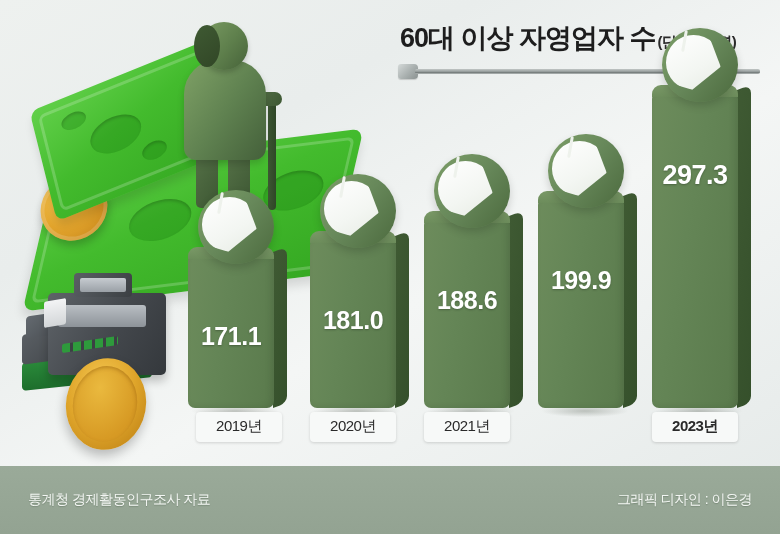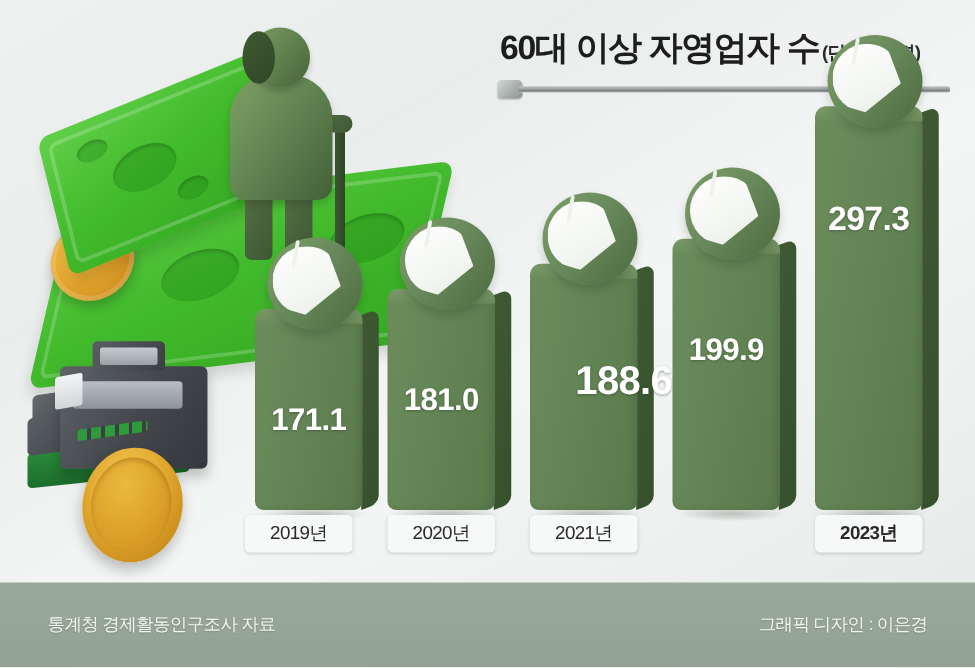--- a/index.html
+++ b/index.html
@@ -236,21 +236,21 @@
     padding:5px 11px 6px; border-radius:4px;
     box-shadow:0 1px 3px rgba(0,0,0,.15);
     white-space:nowrap;
   }
 
   
   .footer {
     position:absolute; left:0; bottom:0; width:780px; height:68px;
     background:linear-gradient(180deg,#9aaa99 0%, #93a392 100%);
     display:flex; align-items:center; justify-content:space-between;
-    padding:0 38px;
+    padding:0 28px;
   }
   .footer-left, .footer-right {
     color:#f3f6f3; font-size:14px; letter-spacing:-0.5px;
     text-shadow:0 1px 1px rgba(40,60,40,.25);
   }
 </style>
 </head>
 <body>
 
 <div id="stage">
@@ -293,21 +293,21 @@
     <div class="reg-body"></div>
     <div class="reg-panel"></div>
     <div class="reg-keys"></div>
     <div class="reg-receipt"></div>
     <div class="reg-screen"></div>
     <div class="coin coin-big"></div>
   </div>
 
   <div class="chart">
 
-    <div class="bar-group" style="left:204px; width:86px; height:156px;">
+    <div class="bar-group" style="left:188px; width:86px; height:156px;">
       <div class="bar-shape" style="width:86px; height:156px;">
         <div class="bar-shadow"></div>
         <div class="bar-side"></div>
         <div class="bar-front">
           <div class="bar-topedge"></div>
         </div>
         <div class="head" style="left:10px; top:-62px; width:76px; height:74px;">
           <div class="head-face"></div>
           <div class="head-notch"></div>
         </div>
@@ -336,21 +336,21 @@
       <div class="bar-shape" style="width:86px; height:192px;">
         <div class="bar-shadow"></div>
         <div class="bar-side"></div>
         <div class="bar-front">
           <div class="bar-topedge"></div>
         </div>
         <div class="head" style="left:10px; top:-62px; width:76px; height:74px;">
           <div class="head-face"></div>
           <div class="head-notch"></div>
         </div>
-        <div class="bar-value" style="top:70px; font-size:32px;margin-left:32px;">188.6</div>
+        <div class="bar-value" style="top:70px; font-size:25px;">188.6</div>
       </div>
     </div>
     <div class="year-label" style="left:424px; width:86px; text-align:center;">2021년</div>
 
     <div class="bar-group" style="left:538px; width:86px; height:212px;">
       <div class="bar-shape" style="width:86px; height:212px;">
         <div class="bar-shadow"></div>
         <div class="bar-side"></div>
         <div class="bar-front">
           <div class="bar-topedge"></div>

